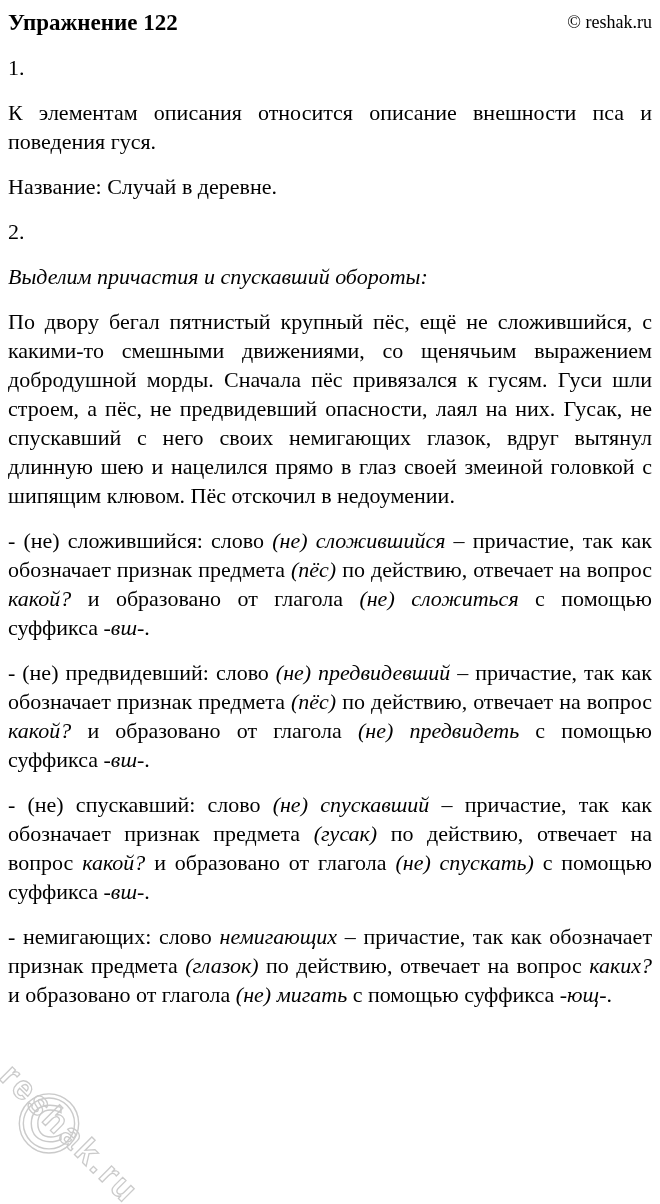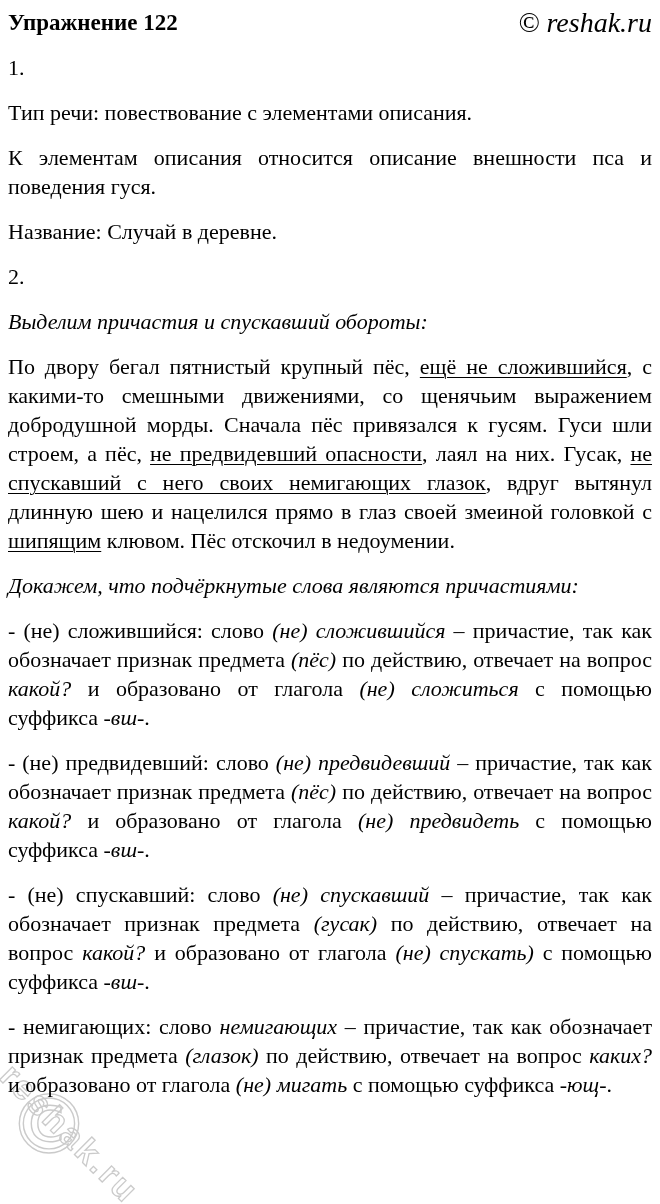--- a/index.html
+++ b/index.html
@@ -29,38 +29,36 @@
     display: flex;
     justify-content: space-between;
     align-items: center;
     line-height: 29px;
   }
   .doc-title {
     font-weight: bold;
     font-size: 23px;
   }
   .doc-copyright {
-    font-size: 28px;
-    font-style: italic;
+    font-size: 18px;
   }
   .doc-body {
     position: relative;
     z-index: 1;
   }
   .para {
     margin: 16px 0 0 0;
     line-height: 29px;
     text-align: justify;
   }
   .para.left { text-align: left; }
   .para.italic { font-style: italic; }
   .seg-normal { font-style: inherit; }
   .seg-italic { font-style: italic; margin-top: 24px; }
   .seg-underline {
-    text-decoration: underline;
     text-decoration-thickness: 1px;
     text-underline-offset: 3px;
   }
   .watermark {
     position: absolute;
     left: 6px;
     top: 1028px;
     z-index: 0;
     opacity: 0.6;
     pointer-events: none;
@@ -100,26 +98,24 @@
     <span class="wm-text">reshak.ru</span>
   </div>
 
   <header class="doc-header">
     <span class="doc-title">Упражнение 122</span>
     <span class="doc-copyright">© reshak.ru</span>
   </header>
 
   <main class="doc-body" id="doc-body">
       <p class="para left"><span class="seg-normal">1.</span></p>
-      <p class="para left"><span class="seg-normal">Тип речи: повествование с элементами описания.</span></p>
       <p class="para justify"><span class="seg-normal">К элементам описания относится описание внешности пса и поведения гуся.</span></p>
       <p class="para left"><span class="seg-normal">Название: Случай в деревне.</span></p>
       <p class="para left"><span class="seg-normal">2.</span></p>
       <p class="para left italic"><span class="seg-normal">Выделим причастия и спускавший обороты:</span></p>
       <p class="para justify"><span class="seg-normal">По двору бегал пятнистый крупный пёс, </span><span class="seg-underline">ещё не сложившийся</span><span class="seg-normal">, с какими-то смешными движениями, со щенячьим выражением добродушной морды. Сначала пёс привязался к гусям. Гуси шли строем, а пёс, </span><span class="seg-underline">не предвидевший опасности</span><span class="seg-normal">, лаял на них. Гусак, </span><span class="seg-underline">не спускавший с него своих немигающих глазок</span><span class="seg-normal">, вдруг вытянул длинную шею и нацелился прямо в глаз своей змеиной головкой с </span><span class="seg-underline">шипящим</span><span class="seg-normal"> клювом. Пёс отскочил в недоумении.</span></p>
-      <p class="para left italic"><span class="seg-normal">Докажем, что подчёркнутые слова являются причастиями:</span></p>
       <p class="para justify"><span class="seg-normal">- (не) сложившийся: слово </span><span class="seg-italic">(не) сложившийся</span><span class="seg-normal"> – причастие, так как обозначает признак предмета </span><span class="seg-italic">(пёс)</span><span class="seg-normal"> по действию, отвечает на вопрос </span><span class="seg-italic">какой?</span><span class="seg-normal"> и образовано от глагола </span><span class="seg-italic">(не) сложиться</span><span class="seg-normal"> с помощью суффикса </span><span class="seg-italic">-вш-</span><span class="seg-normal">.</span></p>
       <p class="para justify"><span class="seg-normal">- (не) предвидевший: слово </span><span class="seg-italic">(не) предвидевший</span><span class="seg-normal"> – причастие, так как обозначает признак предмета </span><span class="seg-italic">(пёс)</span><span class="seg-normal"> по действию, отвечает на вопрос </span><span class="seg-italic">какой?</span><span class="seg-normal"> и образовано от глагола </span><span class="seg-italic">(не) предвидеть</span><span class="seg-normal"> с помощью суффикса </span><span class="seg-italic">-вш-</span><span class="seg-normal">.</span></p>
       <p class="para justify"><span class="seg-normal">- (не) спускавший: слово </span><span class="seg-italic">(не) спускавший</span><span class="seg-normal"> – причастие, так как обозначает признак предмета </span><span class="seg-italic">(гусак)</span><span class="seg-normal"> по действию, отвечает на вопрос </span><span class="seg-italic">какой?</span><span class="seg-normal"> и образовано от глагола </span><span class="seg-italic">(не) спускать)</span><span class="seg-normal"> с помощью суффикса </span><span class="seg-italic">-вш-</span><span class="seg-normal">.</span></p>
       <p class="para justify"><span class="seg-normal">- немигающих: слово </span><span class="seg-italic">немигающих</span><span class="seg-normal"> – причастие, так как обозначает признак предмета </span><span class="seg-italic">(глазок)</span><span class="seg-normal"> по действию, отвечает на вопрос </span><span class="seg-italic">каких?</span><span class="seg-normal"> и образовано от глагола </span><span class="seg-italic">(не) мигать</span><span class="seg-normal"> с помощью суффикса </span><span class="seg-italic">-ющ-</span><span class="seg-normal">.</span></p>
     </main>
 
 </div>
 
 </body></html>

